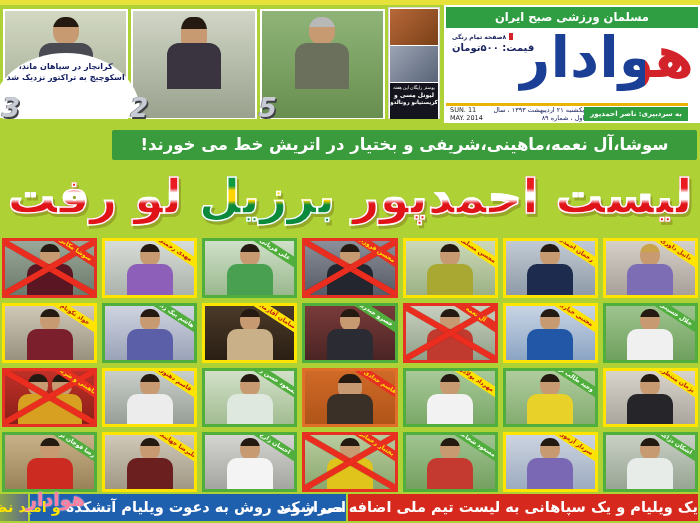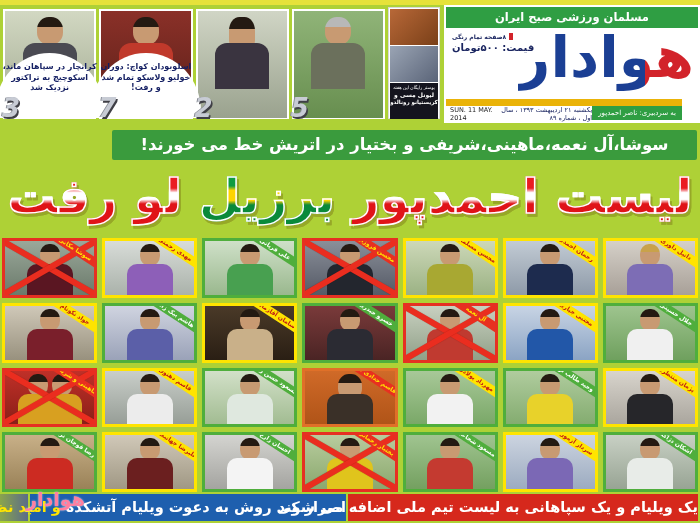--- a/index.html
+++ b/index.html
@@ -40,25 +40,25 @@
   #logo-fa{position:absolute;right:6px;top:18px;font-size:57px;font-weight:bold;line-height:1.2;
            letter-spacing:-2px;color:#1b3f94;
            background:linear-gradient(90deg,#1b3f94 0 72%,#d2232a 72% 100%);
            -webkit-background-clip:text;background-clip:text;-webkit-text-fill-color:transparent}
   #logo-en{position:absolute;left:8px;top:72px;color:#3d3d42}
   #logo-en .e1{font-size:14px;font-weight:bold;letter-spacing:1px}
   #logo-en .e2{font-size:6.5px;letter-spacing:.6px}
   #mh-site{position:absolute;right:4px;top:78px;text-align:center}
   #mh-site .s1{font-size:5px;color:#8a8a8a}
   #mh-site .s2{font-size:7.5px;font-weight:bold;color:#d2232a;border-bottom:2px solid #111;padding-bottom:1px}
-  #mh-date{position:absolute;left:2px;right:18px;bottom:2px;height:15px;border-top:7px solid #eab308;
-           display:flex;align-items:flex-start;justify-content:space-between}
+  #mh-date{position:absolute;left:2px;right:12px;bottom:2px;height:15px;border-top:3px solid #eab308;
+           display:flex;align-items:center;justify-content:space-between}
   #mh-date .d-en{font-size:6.5px;color:#222;margin-left:4px}
   #mh-date .d-fa{font-size:6.5px;color:#1a2560}
-  #mh-editor{background:#2f9e43;color:#fff;font-size:7px;font-weight:normal;padding:3px 6px;white-space:nowrap}
+  #mh-editor{background:#2f9e43;color:#fff;font-size:7px;font-weight:bold;padding:3px 6px;white-space:nowrap}
 
   
   #subhead{left:112px;top:130px;right:3px;height:30px;background:#3a9b3d;border-radius:2px;
            color:#fff;font-size:16.5px;font-weight:bold;text-align:center;line-height:30px}
   #headline{left:0;top:156px;width:700px;text-align:center;font-weight:bold;font-size:48px;
             white-space:nowrap;letter-spacing:-1px;line-height:80px;
             filter:drop-shadow(2px 3px 0 rgba(90,60,0,.28))}
   .hl{-webkit-background-clip:text;background-clip:text;-webkit-text-fill-color:transparent;
       -webkit-text-stroke:1.5px #fff}
   .hl-red{color:#e8151c;background-image:linear-gradient(180deg,#ea1c22 0 36%,#fff 44% 56%,#e01318 64% 100%)}
@@ -105,28 +105,20 @@
 <div class="abs" id="teasers">
   <div class="tbox">
     <div class="tphoto" style="background:linear-gradient(180deg,#d2d8c2,#a0a890)">
         <i class="h"></i>
         <i class="b" style="background:#4a4a52"></i>
       </div>
     <div class="arc" dir="rtl">کرانچار در سپاهان ماند، اسکوچیچ به تراکتور نزدیک شد</div>
     <div class="pnum">3</div>
   </div>
   <div class="tbox">
-    <div class="tphoto" style="background:linear-gradient(180deg,#8a3028,#5a1f18)">
-        <i class="h"></i>
-        <i class="b" style="background:#c0392b"></i>
-      </div>
-    <div class="arc" dir="rtl">اسلوبودان کواچ: دوران خولیو ولاسکو تمام شد و رفت!</div>
-    <div class="pnum">7</div>
-  </div>
-  <div class="tbox">
     <div class="tphoto" style="background:linear-gradient(180deg,#d0d5c5,#9aa28e)">
         <i class="h" style="height:34px;border-radius:40% 40% 30% 30%"></i>
         <i class="b" style="background:#3a3440"></i>
       </div>
     <div class="pnum">2</div>
   </div>
   <div class="tbox">
     <div class="tphoto" style="background:linear-gradient(180deg,#90b478,#678e4f)">
         <i class="h" style="background:linear-gradient(180deg,#b8b8b8 0 34%,#c89a72 34%)"></i>
         <i class="b" style="background:#6b705c"></i>

